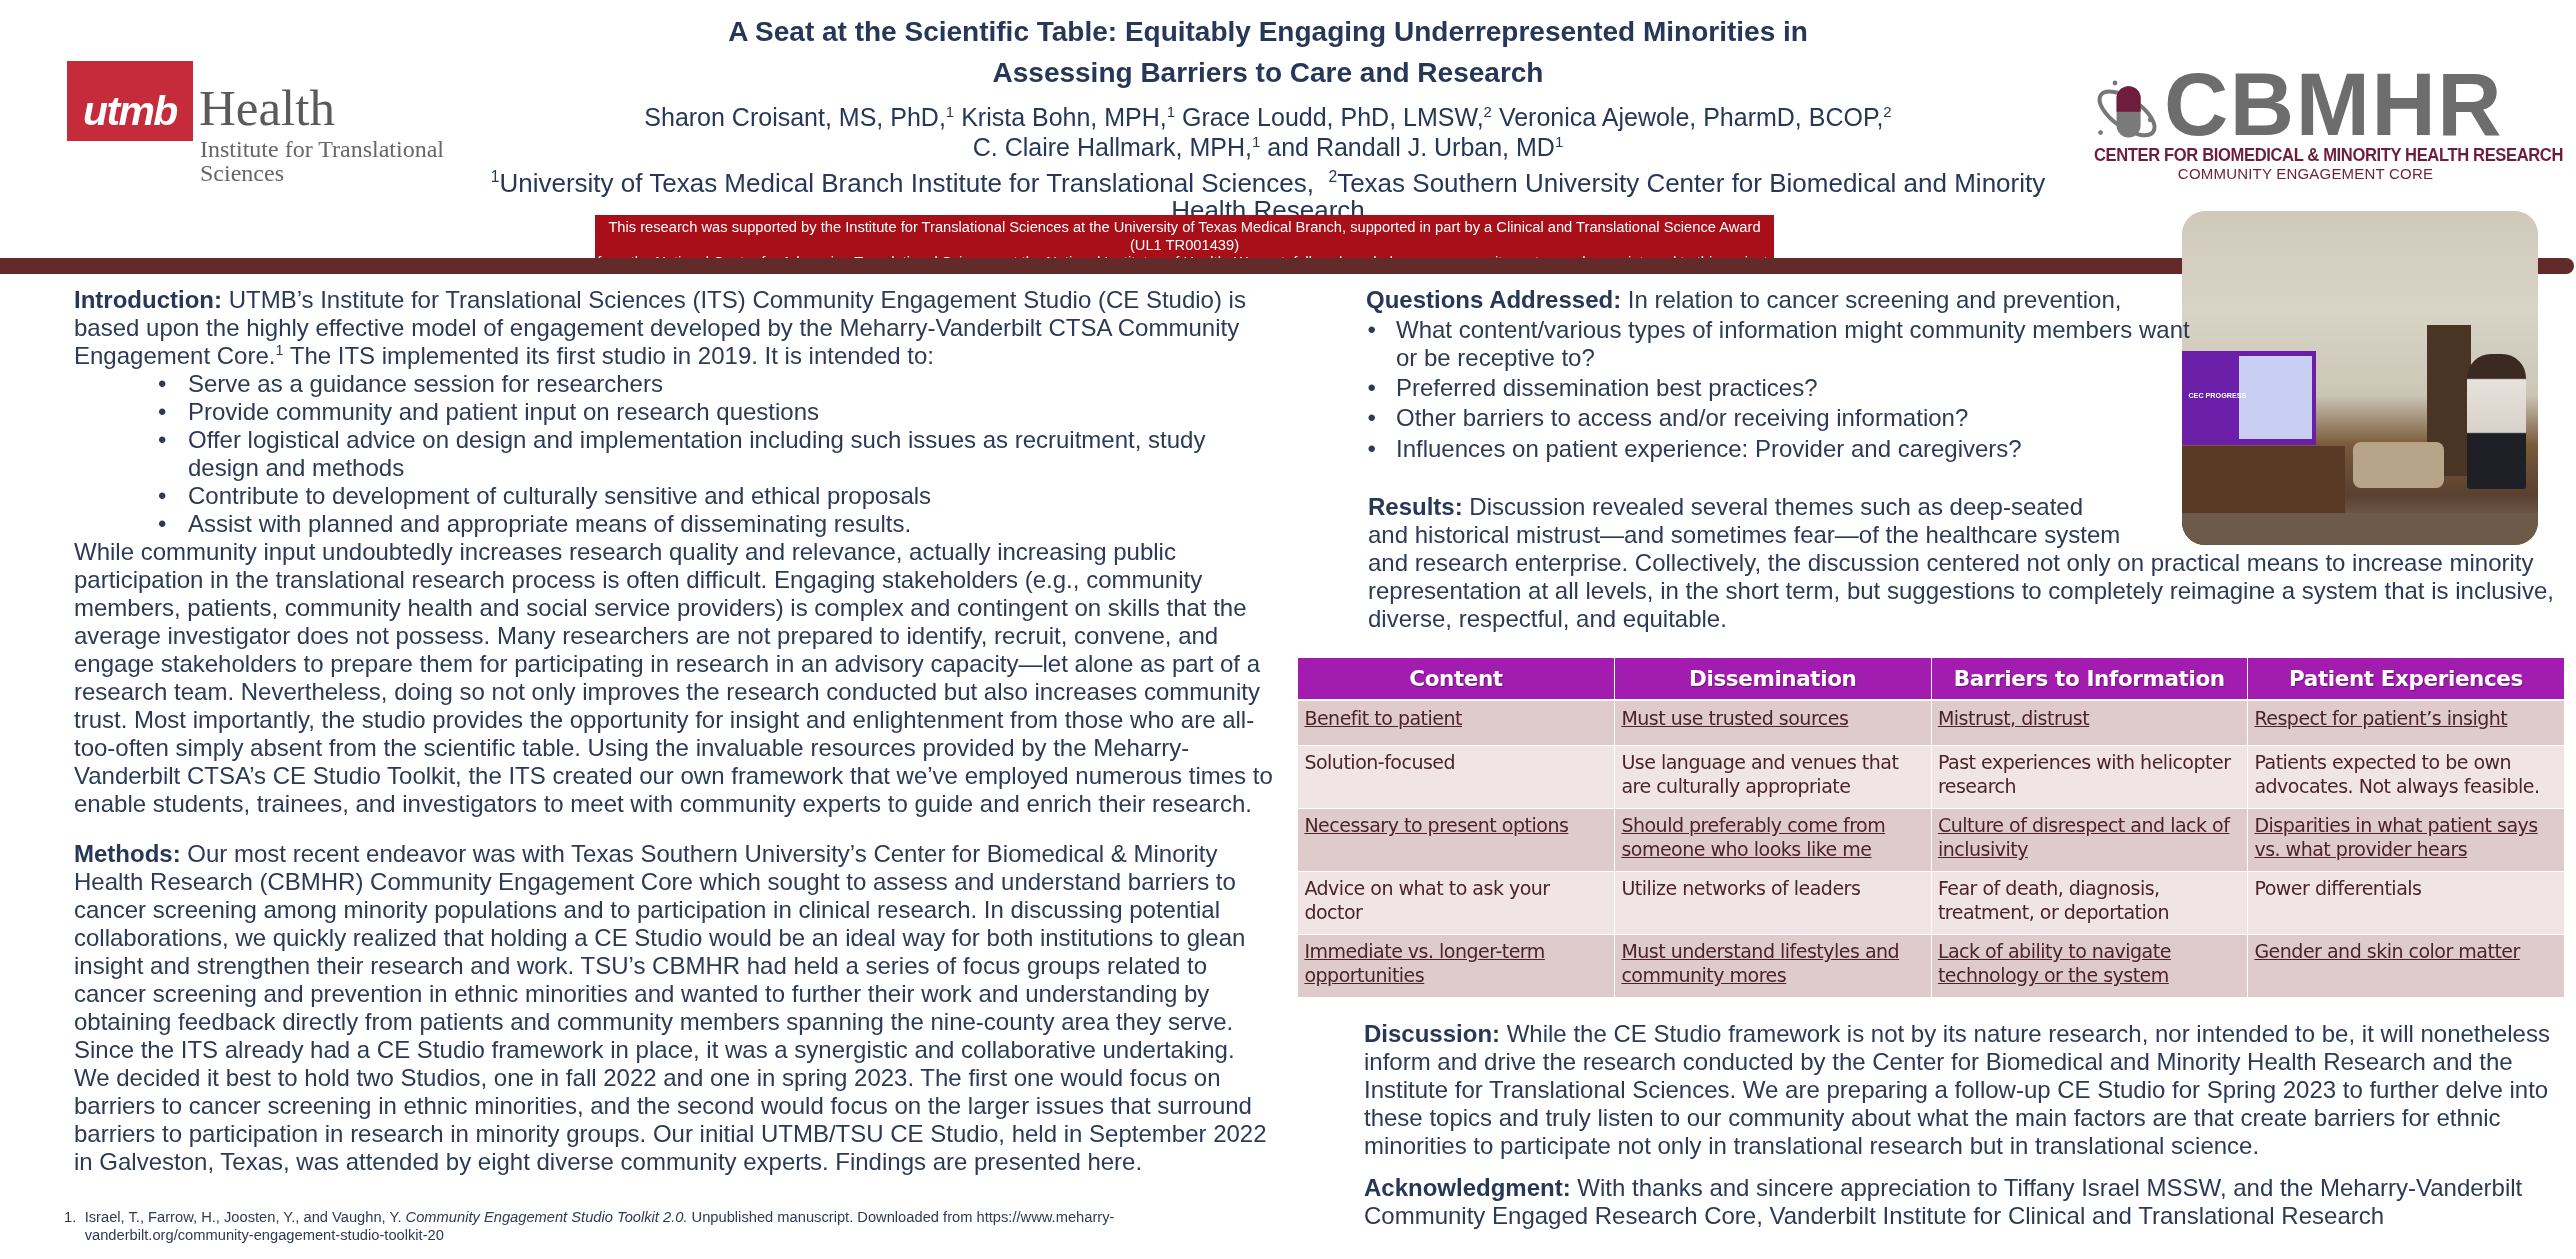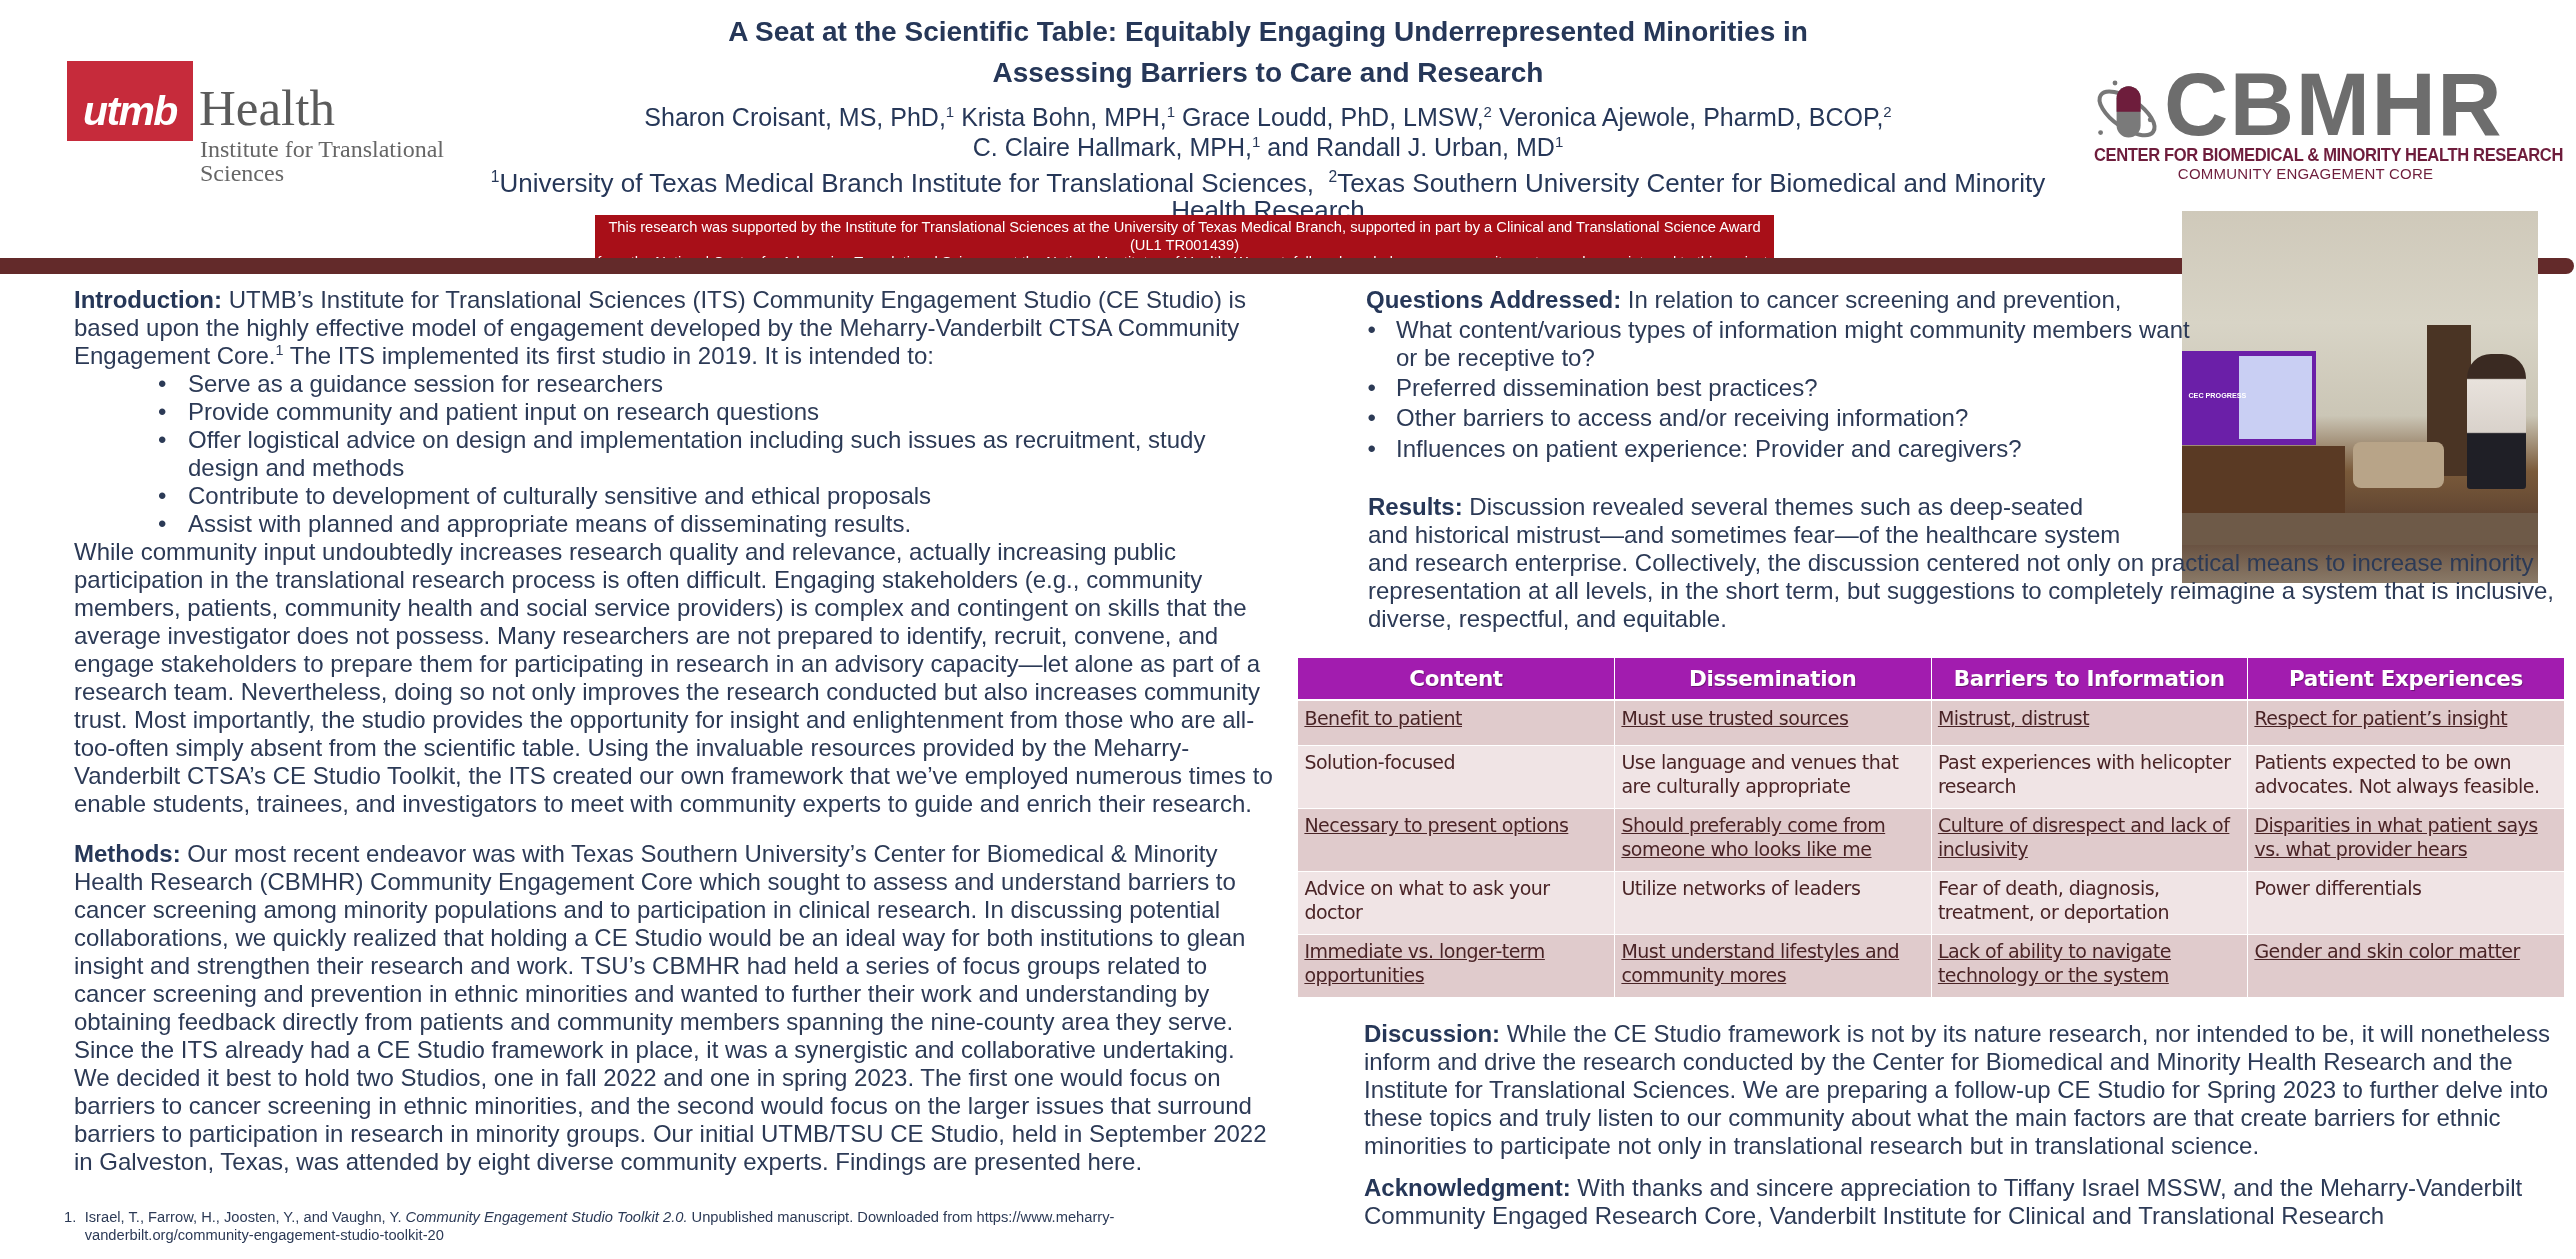--- a/index.html
+++ b/index.html
@@ -24,21 +24,21 @@
   #top-bar { left: 0; top: 258px; width: 2574px; height: 16px; background: #632a2a; border-radius: 0 8px 8px 0; }
 
   
   #cbmhr { left: 2091px; top: 65px; width: 429px; height: 119px; }
   #cbmhr-word { position: absolute; left: 73px; top: -4.8px; font-family: "Liberation Sans", sans-serif; font-weight: bold; font-size: 89px; letter-spacing: 1.6px; color: #6d6d6d; line-height: 1; }
   #cbmhr-icon { position: absolute; left: 0; top: 9.5px; width: 72px; height: 72px; }
   #cbmhr-center { position: absolute; left: 3.2px; top: 80px; width: 421px; text-align: center; font-family: "Liberation Sans", sans-serif; font-weight: bold; font-size: 18px; color: #6e1d3c; letter-spacing: -0.4px; transform: scaleX(0.92); transform-origin: left; white-space: nowrap; }
   #cbmhr-core { position: absolute; left: 0; top: 100px; width: 429px; text-align: center; font-size: 15px; color: #6e1d3c; letter-spacing: 0.2px; }
 
   
-  #photo { left: 2182px; top: 211px; width: 356px; height: 372px; background: linear-gradient(180deg,#cfc9ba 0%, #d8d4c6 30%, #cbc6b6 55%, #7a5a3a 70%, #5a4030 85%, #8a7a68 100%); overflow: hidden; }
+  #photo { left: 2182px; top: 211px; width: 356px; height: 334px; background: linear-gradient(180deg,#cfc9ba 0%, #d8d4c6 30%, #cbc6b6 55%, #7a5a3a 70%, #5a4030 85%, #8a7a68 100%); overflow: hidden; border-radius: 23px; }
   #photo .tv { position:absolute; left: 0; top: 140px; width: 134px; height: 94px; background: #6b1fa8; }
   #photo .tv-screen { position:absolute; left: 57px; top: 145px; width: 73px; height: 83px; background: #c9cff3; }
   #photo .cabinet { position:absolute; left:0; top: 235px; width: 163px; height: 99px; background: #5a3a24; }
   #photo .person { position:absolute; left: 285px; top: 143px; width: 59px; height: 135px; background: linear-gradient(180deg,#3a2a22 0%, #3a2a22 18%, #e8e2dc 19%, #d9d2cb 58%, #1f1f26 59%); border-radius: 24px 24px 3.2px 3.2px; }
   #photo .chair { position:absolute; left: 171px; top: 231px; width: 91px; height: 46px; background: #b8a488; border-radius: 8px; }
   #photo .table { position:absolute; left: 0; top: 302px; width: 356px; height: 32px; background: #6e5a48; }
   #photo .door { position:absolute; left: 245px; top: 114px; width: 44px; height: 151px; background: #4a3424; }
   #photo .caption { position:absolute; left: 6.4px; top: 180px; font-size: 7.2px; font-weight: bold; color:#fff; }
 
   

